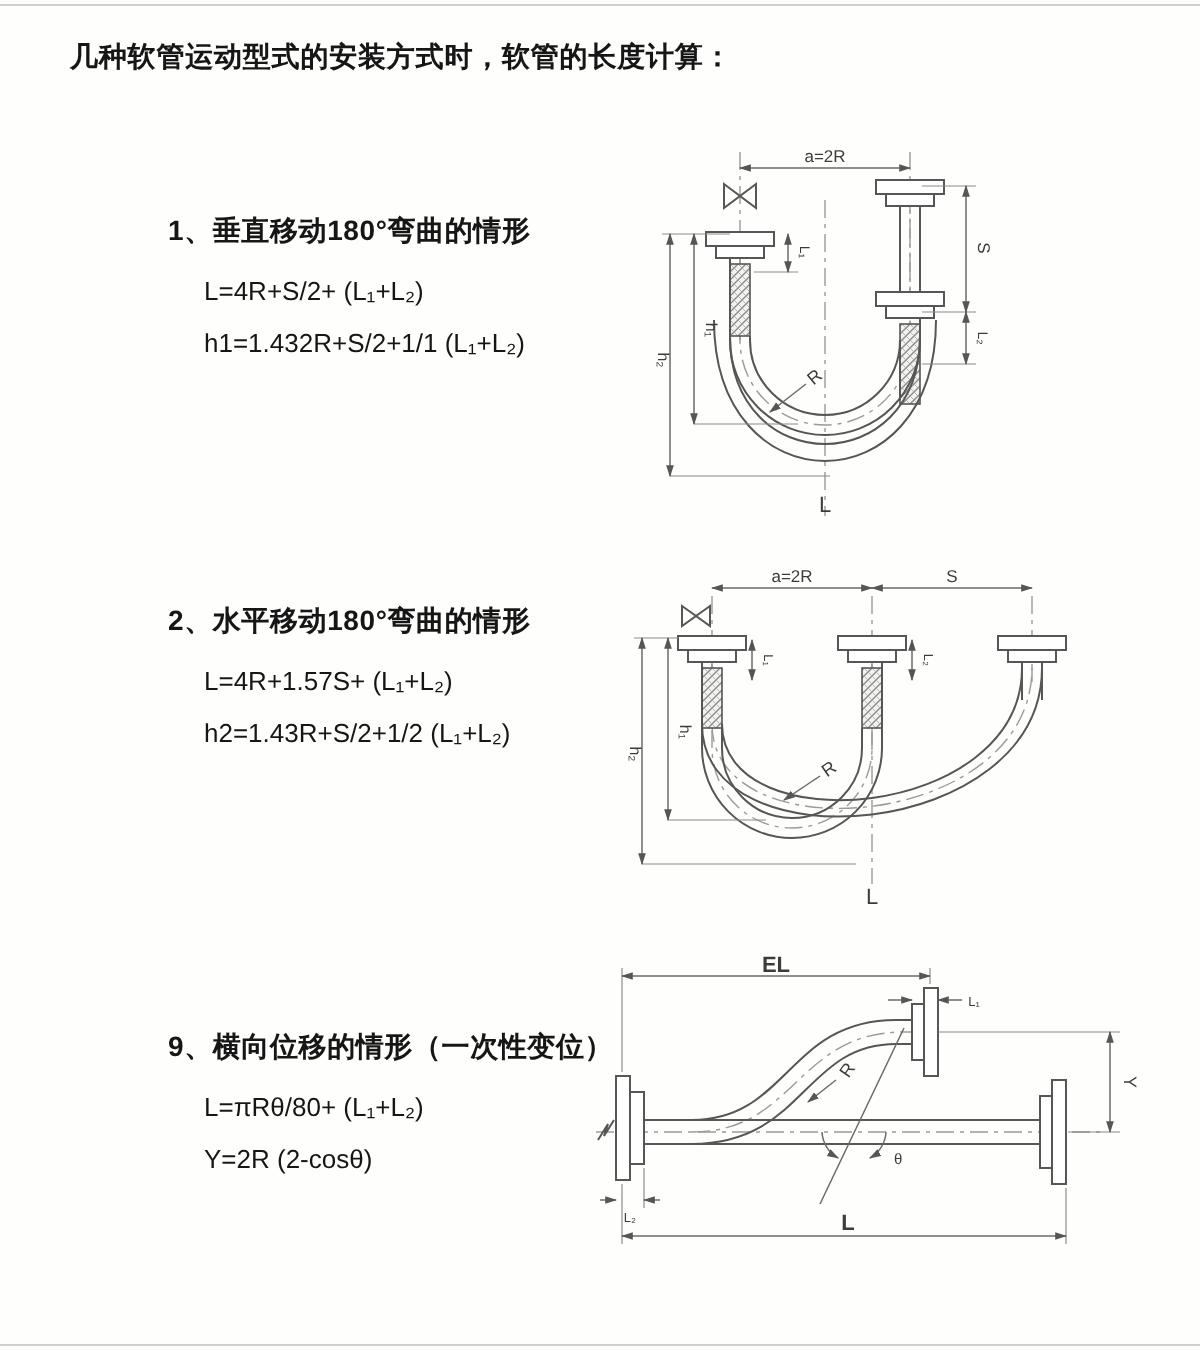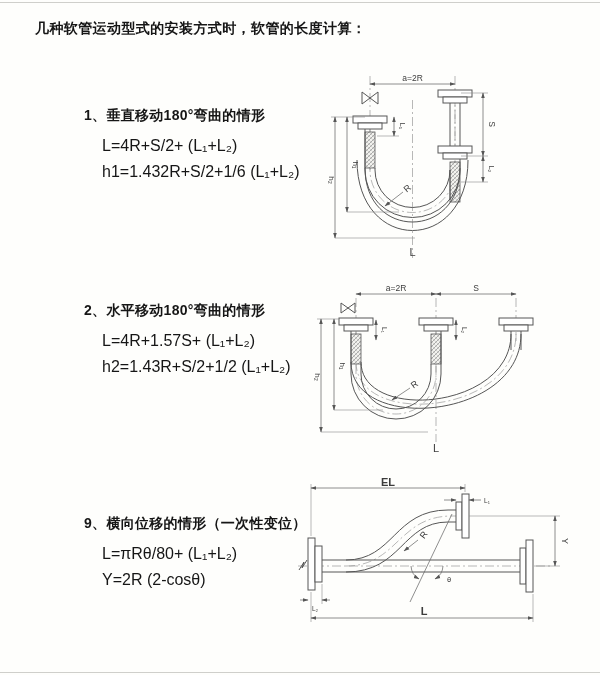--- a/index.html
+++ b/index.html
@@ -5,21 +5,21 @@
   html,body{margin:0;padding:0;}
   body{
     width:600px;height:675px;position:relative;overflow:hidden;
     background:#fefefc;color:#161616;
     font-family:"Liberation Sans","DejaVu Sans",sans-serif;
   }
   .edge{position:absolute;left:0;right:0;height:1px;background:#cfcfcb;}
   .title{position:absolute;left:35px;top:20px;font-size:14px;font-weight:700;letter-spacing:.4px;}
   .sec{position:absolute;left:44px;width:270px;margin-left:40px;}
   .heading{font-size:14px;font-weight:700;margin:0 0 8px 0;letter-spacing:.3px;}
-  .formula{font-size:16px;margin-left:18px;line-height:26px;white-space:nowrap;}
+  .formula{font-size:13px;margin-left:18px;line-height:26px;white-space:nowrap;}
   .diag{position:absolute;}
   svg{display:block;}
   .obj{stroke:#565656;stroke-width:1;fill:none;}
   .objf{stroke:#565656;stroke-width:1;fill:#fff;}
   .dim{stroke:#6a6a6a;stroke-width:.75;fill:none;}
   .ext{stroke:#8a8a8a;stroke-width:.6;fill:none;}
   .cl{stroke:#9a9a9a;stroke-width:.7;fill:none;stroke-dasharray:9 3 2 3;}
   .lbl{fill:#3c3c3c;font-family:"Liberation Sans",sans-serif;}
 </style>
 </head>
@@ -39,21 +39,21 @@
 </svg>
 
 <div class="edge" style="top:2px"></div>
 <div class="edge" style="bottom:2px"></div>
 
 <div class="title">几种软管运动型式的安装方式时，软管的长度计算：</div>
 
 <section class="sec" style="top:107px">
   <div class="heading">1、垂直移动180°弯曲的情形</div>
   <div class="formula">L=4R+S/2+ (L₁+L₂)</div>
-  <div class="formula">h1=1.432R+S/2+1/6 (L₁+L₂)</div>
+  <div class="formula">h1=1.432R+S/2+1/1 (L₁+L₂)</div>
 </section>
 
 <section class="sec" style="top:302px">
   <div class="heading">2、水平移动180°弯曲的情形</div>
   <div class="formula">L=4R+1.57S+ (L₁+L₂)</div>
   <div class="formula">h2=1.43R+S/2+1/2 (L₁+L₂)</div>
 </section>
 
 <section class="sec" style="top:515px">
   <div class="heading">9、横向位移的情形（一次性变位）</div>

